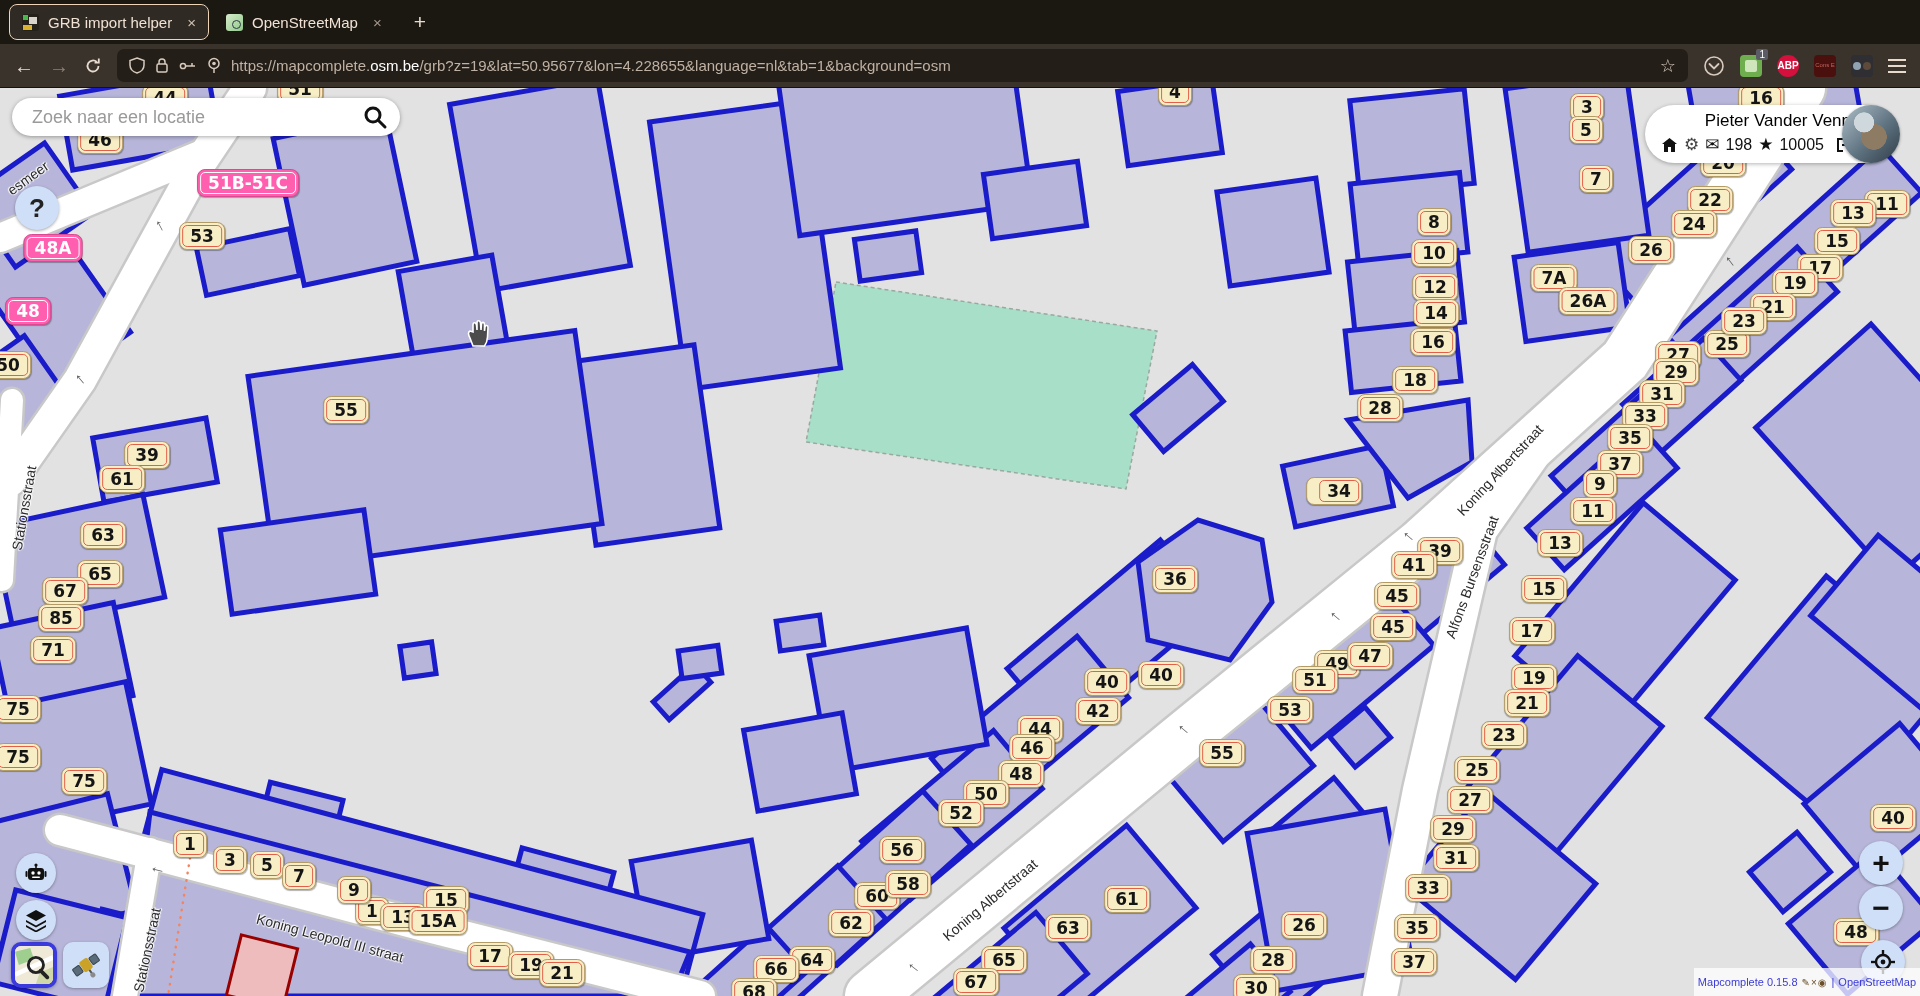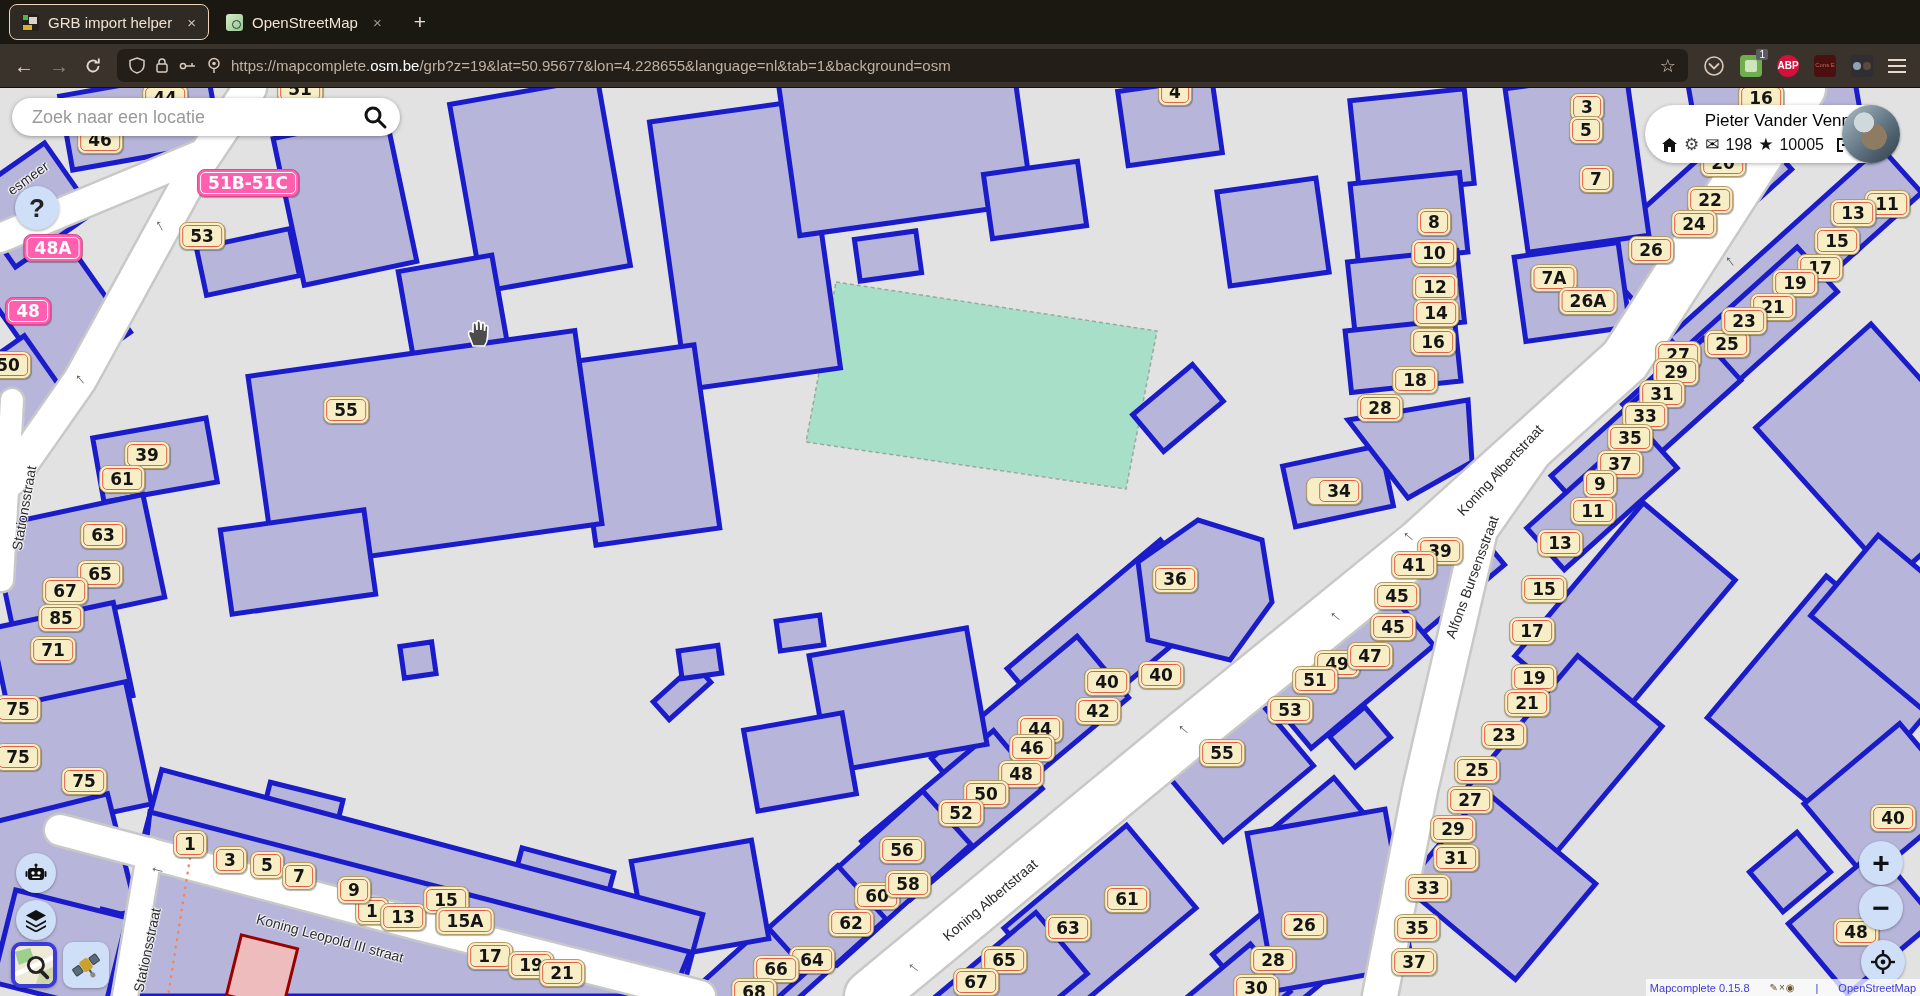--- a/index.html
+++ b/index.html
@@ -75,22 +75,22 @@
     box-shadow:0 1px 4px rgba(0,0,0,.3);padding:6px 12px 0 16px;box-sizing:border-box}
   #username{font-size:17px;color:#000;text-align:center;padding-left:28px;white-space:nowrap}
   #userrow{display:flex;align-items:center;gap:6px;margin-top:3px;font-size:16px;color:#111}
   #userrow .cnt{font-size:16px}
   #avatar{position:absolute;left:1842px;top:105px;width:58px;height:58px;border-radius:50%;z-index:41;
     background:radial-gradient(circle at 38% 30%,#cfd9dd 0 18%,transparent 19%),
       radial-gradient(circle at 55% 55%,#8d7b63 0 28%,transparent 29%),
       linear-gradient(135deg,#aebfc8 0%,#5f7280 55%,#2e3c46 100%);
     box-shadow:0 1px 3px rgba(0,0,0,.4)}
   
-  #attribution{right:0;bottom:0;height:17px;background:rgba(255,255,255,.75);display:flex;align-items:center;
-    gap:20px;padding:0 4px;font-size:11px;color:#3b3bd6;z-index:42}
+  #attribution{right:0;bottom:0;height:28px;background:rgba(255,255,255,.75);display:flex;align-items:center;
+    gap:4px;padding:0 4px;font-size:11px;color:#3b3bd6;z-index:42}
   #attribution .link{color:#3b3bd6}
   #attribution .att-icons{color:#6b4f2a;font-size:10px;letter-spacing:1px}
   #cursor{position:absolute;z-index:45}
 </style>
 </head>
 <body>
 
 <div id="map">
   <svg id="map-svg" width="1920" height="996">
       <rect x="0" y="0" width="1920" height="996" fill="#e3e2e2"></rect>
@@ -515,21 +515,21 @@
       </div>
       <div class="badge" style="left: 354px; top: 890px;">
         <span class="in">9</span>
       </div>
       <div class="badge" style="left: 403px; top: 917px;">
         <span class="in">13</span>
       </div>
       <div class="badge" style="left: 446px; top: 900px;">
         <span class="in">15</span>
       </div>
-      <div class="badge" style="left: 465px; top: 921px; text-align: right;">
+      <div class="badge" style="left: 438px; top: 921px; text-align: right;">
         <span class="in">15A</span>
       </div>
       <div class="badge" style="left: 490px; top: 956px;">
         <span class="in">17</span>
       </div>
       <div class="badge" style="left: 531px; top: 965px;">
         <span class="in">19</span>
       </div>
       <div class="badge" style="left: 562px; top: 973px;">
         <span class="in">21</span>

